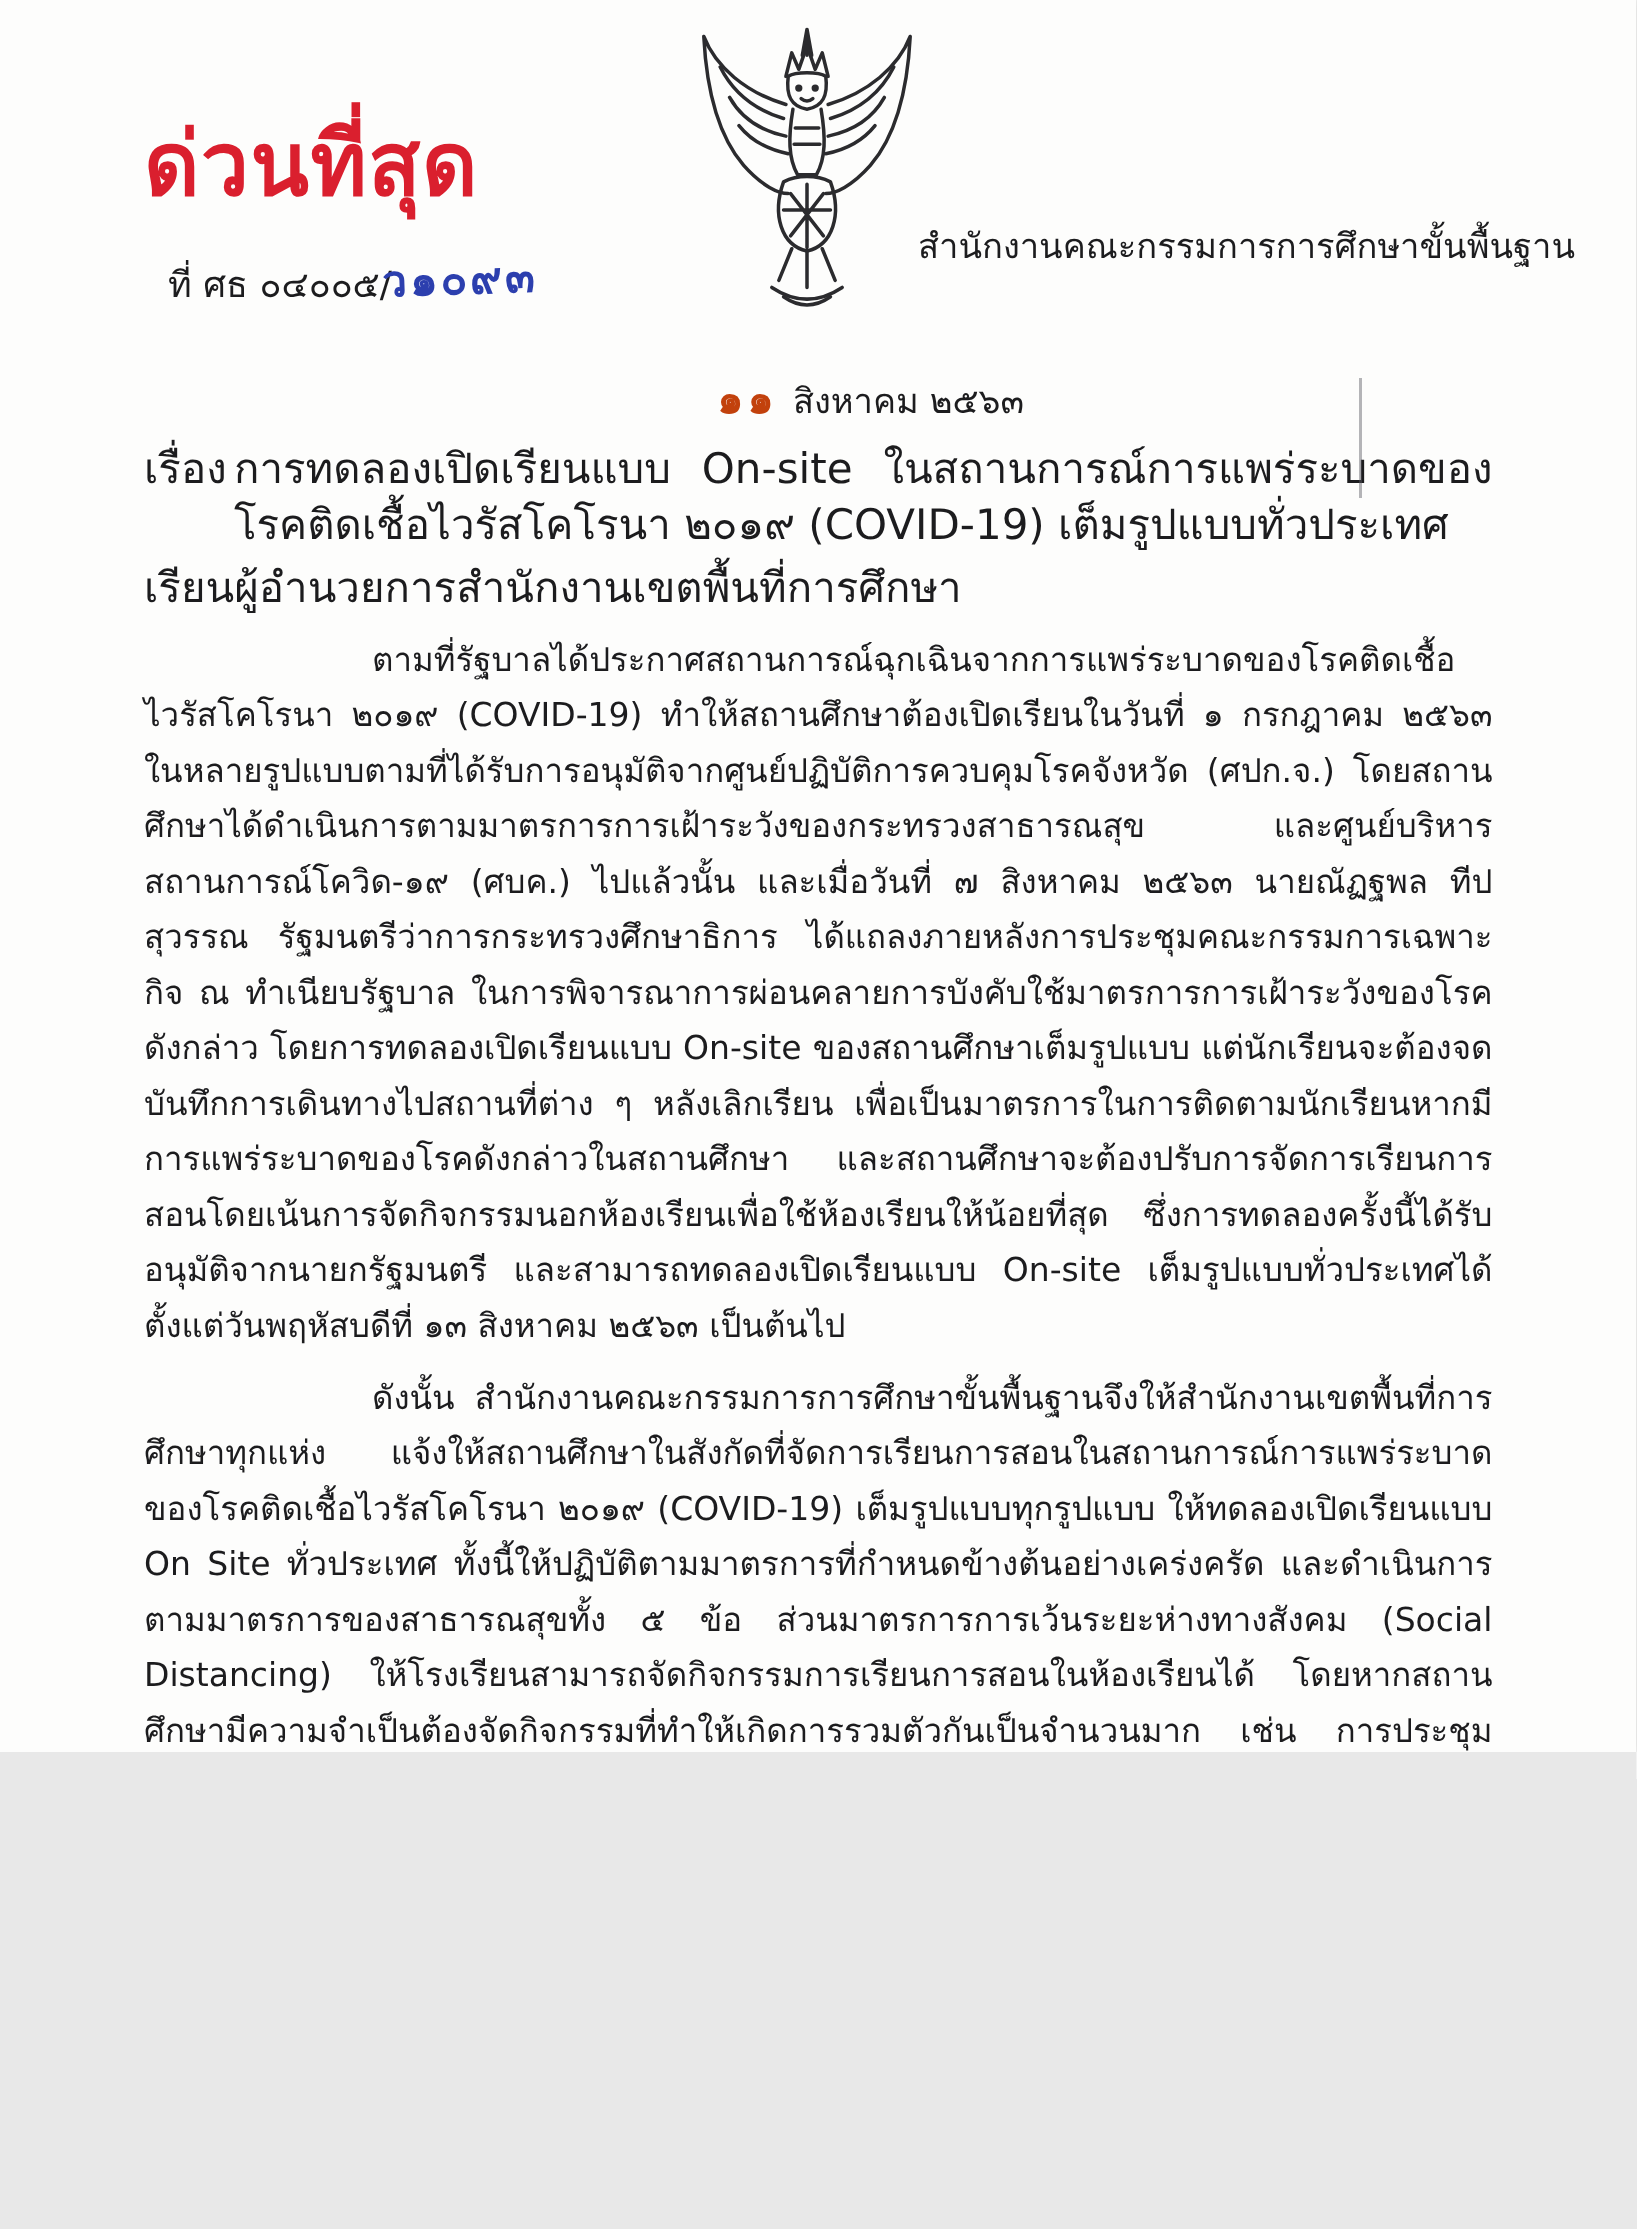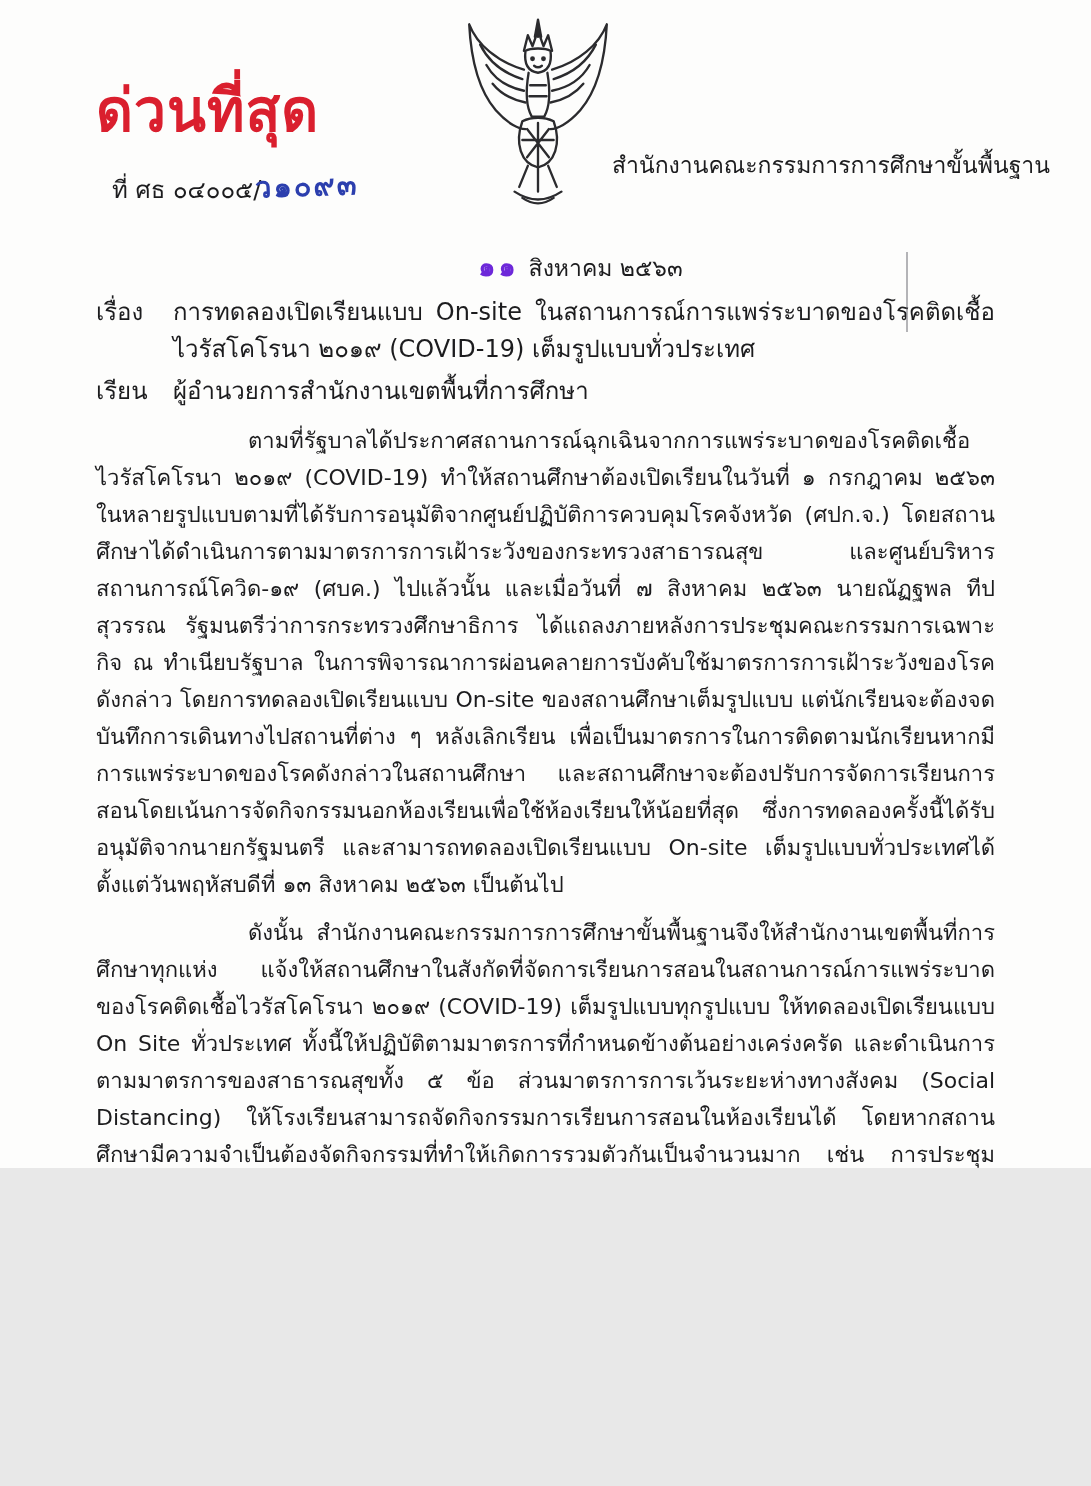--- a/index.html
+++ b/index.html
@@ -37,21 +37,21 @@
     background:rgba(90,90,100,.45);
   }
   
   .date-line{
     text-align:center;padding-left:70px;
     font-size:23px;margin-top:8px;height:38px;line-height:38px;
   }
   .date-day{font-size:27px;font-weight:600;letter-spacing:3px;margin-right:10px;}
   
   .body-area{padding:0 96px;}
-  .label-row{display:flex;font-size:24px;line-height:37px;margin-top:8px;gap:17px;}
+  .label-row{display:flex;font-size:28px;line-height:37px;margin-top:8px;}
   .label-row .lbl{flex:0 0 60px;}
   .label-row .txt{flex:1;text-align:justify;}
   .to-row{margin-top:5px;justify-content:space-between;}
   .para{
     font-size:22px;line-height:37px;
     text-align:justify;text-indent:152px;
     margin:12px 0 0 0;
   }
   .para.p2{margin-top:11px;}
   .closing{
@@ -118,21 +118,21 @@
     </div>
 
     <div class="address">
       <div>สำนักงานคณะกรรมการการศึกษาขั้นพื้นฐาน</div>
     </div>
 
     <div class="scan-line"></div>
   </div>
 
   <div class="date-line">
-    <span class="date-day" style="color:#6d28d9">๑๑</span><span>สิงหาคม ๒๕๖๓</span>
+    <span class="date-day" style="color:#c2410c">๑๑</span><span>สิงหาคม ๒๕๖๓</span>
   </div>
 
   <div class="body-area">
 
     <div class="label-row">
       <div class="lbl">เรื่อง</div>
       <div class="txt">การทดลองเปิดเรียนแบบ On-site ในสถานการณ์การแพร่ระบาดของโรคติดเชื้อไวรัสโคโรนา ๒๐๑๙ (COVID-19) เต็มรูปแบบทั่วประเทศ</div>
     </div>
 
     <div class="label-row to-row">

